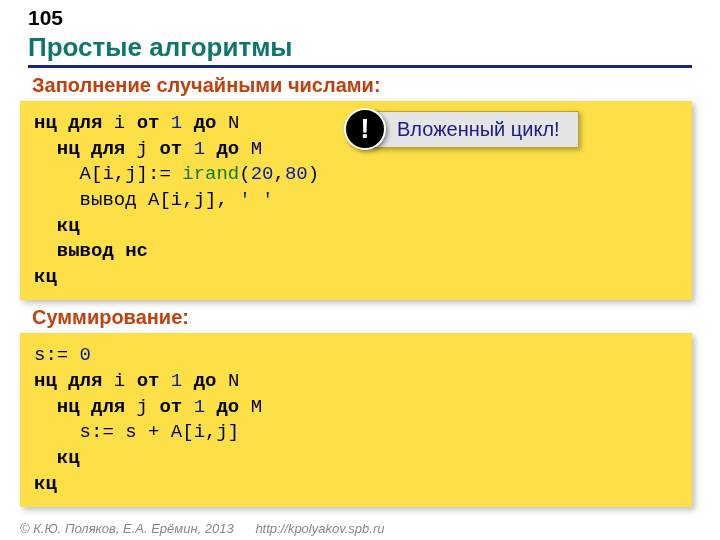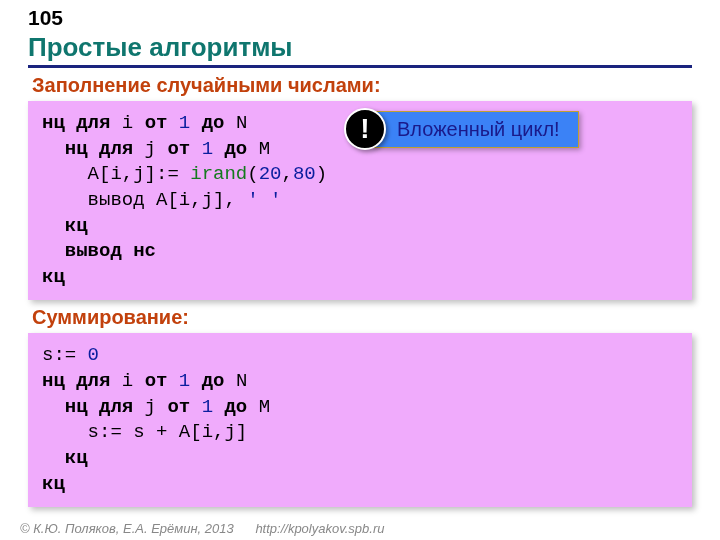--- a/index.html
+++ b/index.html
@@ -29,22 +29,22 @@
     border-bottom: 3px solid #1a237e;
     padding-bottom: 2px;
   }
   .section {
     color: #c2410c;
     font-size: 20px;
     font-weight: bold;
     margin: 6px 0 4px 32px;
   }
   .codebox {
-    background: #f0abfc;
-    margin: 0 28px 6px 28px;
+    background: #fde047;
+    margin: 0 28px 6px 20px;
     padding: 10px 14px 10px 14px;
     font-family: "Courier New", monospace;
     font-size: 19px;
     line-height: 1.35;
     box-shadow: 3px 3px 6px rgba(0,0,0,0.25);
     position: relative;
     white-space: pre;
   }
   .kw { font-weight: bold; color:#000; }
   .num { color: #0a1e9e; }
@@ -62,21 +62,21 @@
     color:#fff;
     border-radius:50%;
     font-size:28px;
     font-weight:bold;
     display:flex; align-items:center; justify-content:center;
     box-shadow: 2px 2px 4px rgba(0,0,0,0.4);
     z-index:2;
     border:2px solid #fff;
   }
   .callout .label {
-    background:#3b82f6;
+    background:#e5e5e5;
     border:1.5px solid #c0a030;
     color:#1a1a8a;
     font-size:20px;
     padding:6px 18px 6px 24px;
     margin-left:-14px;
     box-shadow: 2px 2px 5px rgba(0,0,0,0.3);
   }
   .footer {
     position:absolute;
     bottom:4px;

